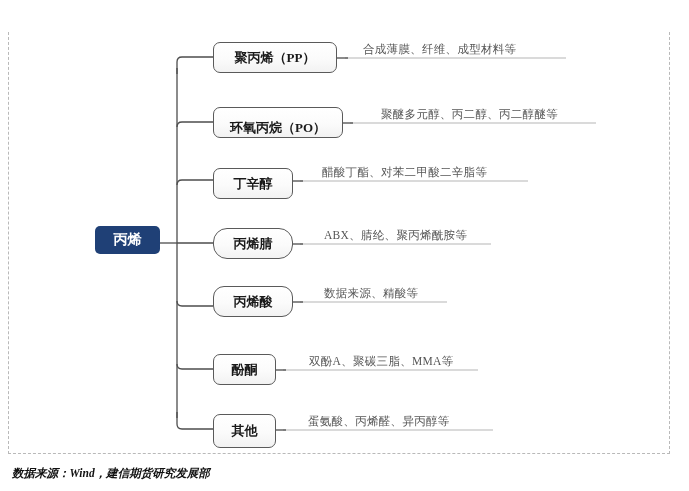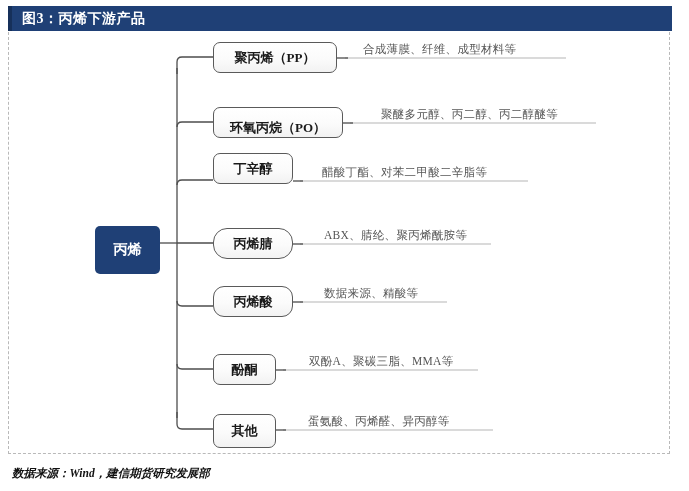--- a/index.html
+++ b/index.html
@@ -61,24 +61,20 @@
     position:absolute;left:12px;top:466px;
     font-family:"Liberation Serif",serif;font-weight:bold;font-style:italic;
     font-size:11.5px;color:#111111;white-space:nowrap;
   }
 </style>
 </head>
 <body>
 
 <div id="root">
 
-  <div class="titlebar">
-    <div class="accent"></div>
-    <div class="ttext">图3：丙烯下游产品</div>
-  </div>
 
   <div class="frame"></div>
 
   <div class="canvas">
     <svg width="689" height="491">
       <g fill="none" stroke="#4d4d4d" stroke-width="1.3">
 
         <path d="M160,243 L177,243"></path>
 
         <path d="M177,68 L177,418"></path>
@@ -106,31 +102,31 @@
         <path d="M337,58 L348,58"></path>
         <path d="M343,123 L353,123"></path>
         <path d="M293,181 L303,181"></path>
         <path d="M293,244 L303,244"></path>
         <path d="M293,302 L303,302"></path>
         <path d="M276,370 L286,370"></path>
         <path d="M276,430 L286,430"></path>
       </g>
     </svg>
 
-    <div class="node root" style="left:95px;top:226px;width:65px;height:48px;">
+    <div class="node root" style="left:95px;top:226px;width:65px;height:28px;">
       <span>丙烯</span>
     </div>
 
     <div class="node" style="left:213px;top:42px;width:124px;height:31px;">
       <span>聚丙烯（PP）</span>
     </div>
     <div class="node" style="left:213px;top:107px;width:130px;height:31px;align-items:flex-end;">
       <span>环氧丙烷（PO）</span>
     </div>
-    <div class="node" style="left:213px;top:153px;width:80px;height:31px;">
+    <div class="node" style="left:213px;top:168px;width:80px;height:31px;">
       <span>丁辛醇</span>
     </div>
     <div class="node" style="left:213px;top:228px;width:80px;height:31px;border-radius:14px;">
       <span>丙烯腈</span>
     </div>
     <div class="node" style="left:213px;top:286px;width:80px;height:31px;border-radius:11px;">
       <span>丙烯酸</span>
     </div>
     <div class="node" style="left:213px;top:354px;width:63px;height:31px;">
       <span>酚酮</span>

